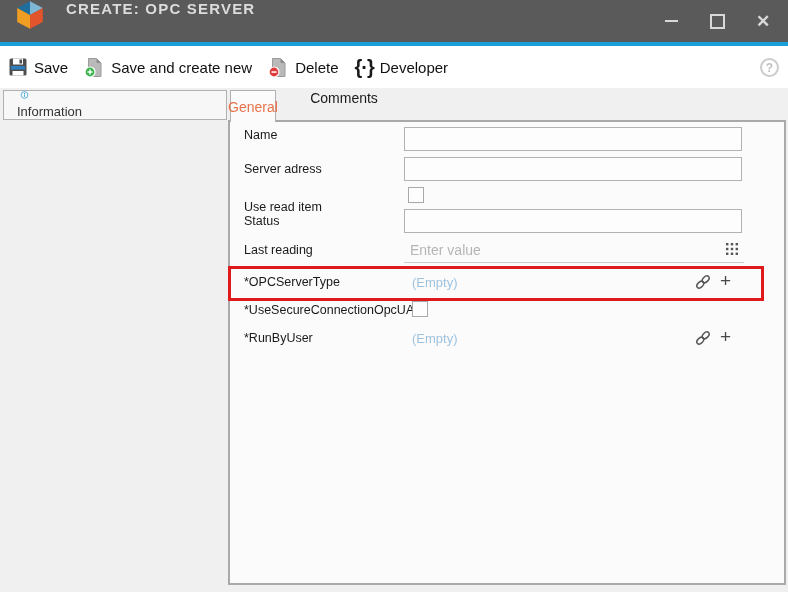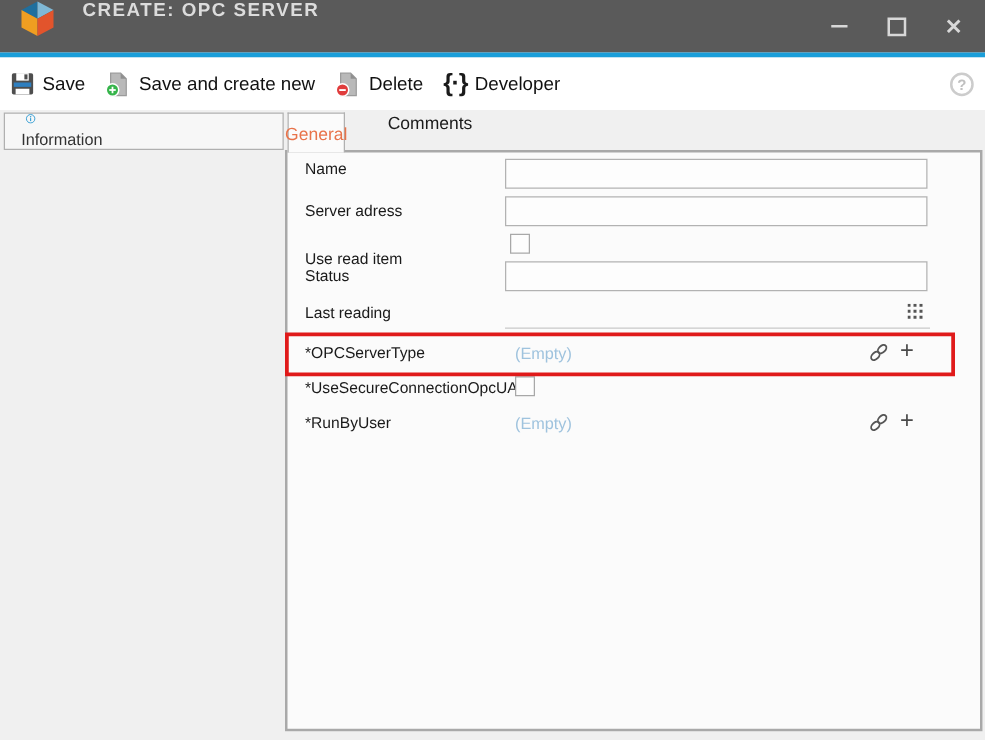--- a/index.html
+++ b/index.html
@@ -156,20 +156,21 @@
     <span class="flabel" style="top:40px;">Server adress</span>
     <input class="tinput" style="top: 35px;" type="text" value="">
 
     <span class="flabel" style="top:66px;margin-top:12px;">Use read item</span>
     <div class="checkbox" style="left:178px;top:65px;"></div>
 
     <span class="flabel" style="top:92px;">Status</span>
     <input class="tinput" style="top: 87px;" type="text" value="">
 
     <span class="flabel" style="top:121px;text-align:center;">Last reading</span>
+    <input class="ghost-input" style="top: 116px;" type="text" placeholder="Enter value">
     <div class="underline"></div>
     <svg class="grid-ic" viewBox="0 0 13 13">
       <g fill="#555555">
         <rect x="0" y="0" width="2.4" height="2.4"></rect>
           <rect x="4.8" y="0" width="2.4" height="2.4"></rect>
           <rect x="9.6" y="0" width="2.4" height="2.4"></rect>
         <rect x="0" y="4.8" width="2.4" height="2.4"></rect>
           <rect x="4.8" y="4.8" width="2.4" height="2.4"></rect>
           <rect x="9.6" y="4.8" width="2.4" height="2.4"></rect>
         <rect x="0" y="9.6" width="2.4" height="2.4"></rect>

